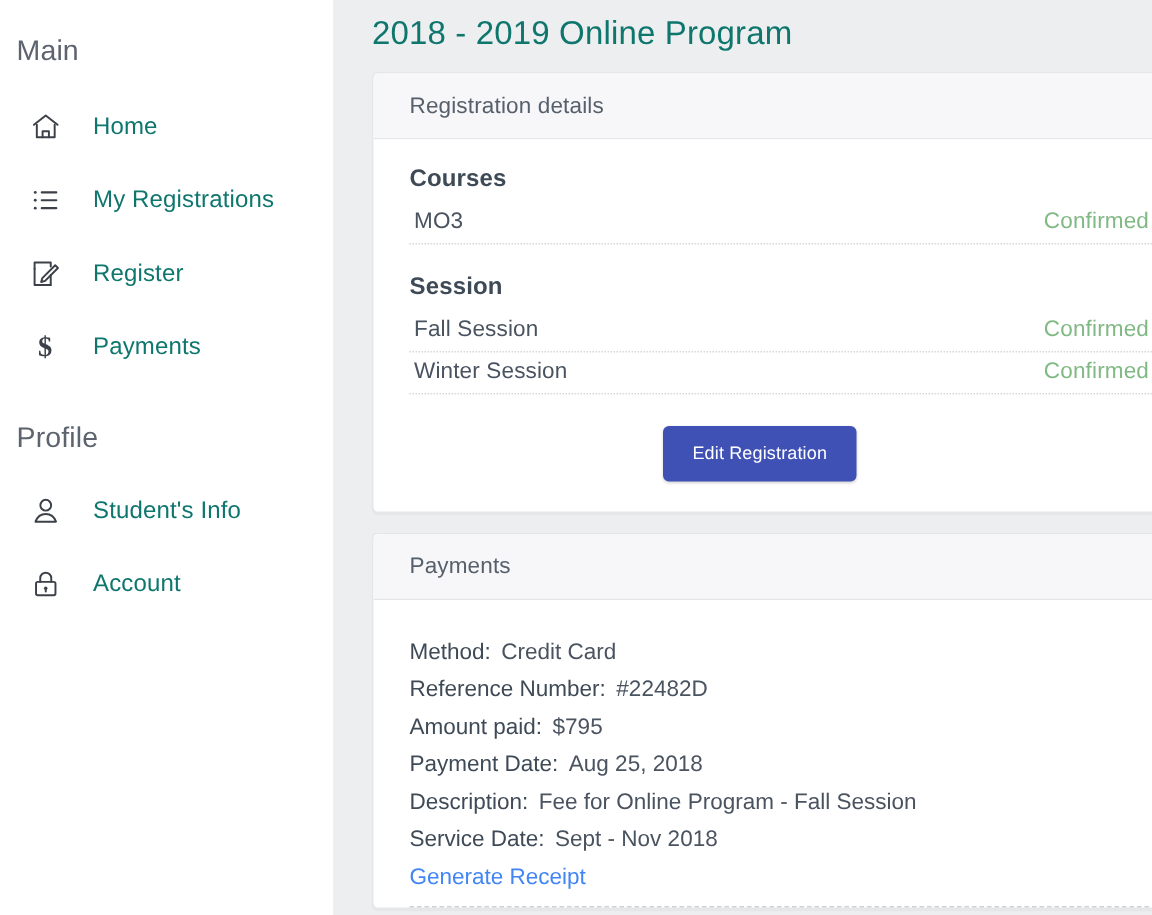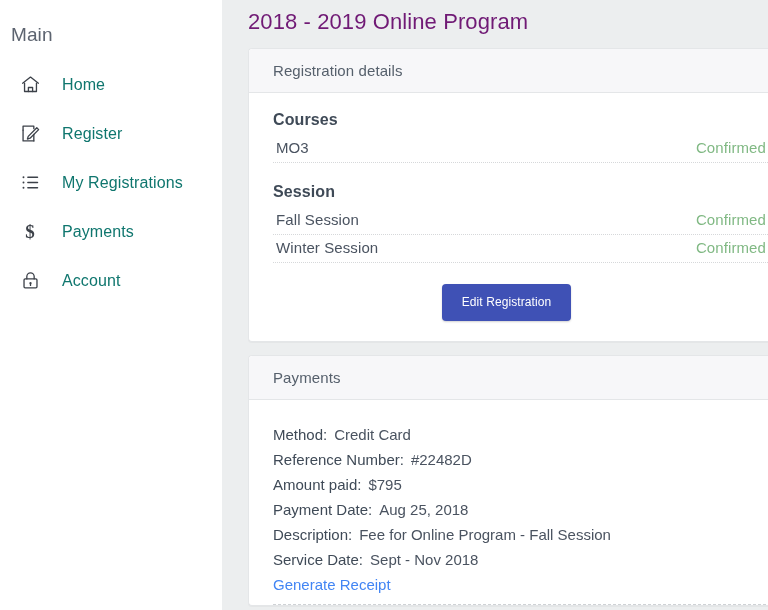--- a/index.html
+++ b/index.html
@@ -80,21 +80,21 @@
     height: 610px;
     background: #eceeef;
     box-sizing: border-box;
     padding-left: 26px;
     padding-top: 0;
     overflow: hidden;
     position: relative;
   }
   .page-title {
     font-size: 22px;
-    color: #701a75;
+    color: #0f766e;
     font-weight: 400;
     margin: 0;
     padding-top: 9px;
     letter-spacing: .1px;
   }
 
   .card {
     background: #ffffff;
     border: 1px solid #e4e6e8;
     border-right: none;
@@ -207,50 +207,60 @@
           <path d="M3 10.5 12 3.5l9 7"></path>
             <path d="M5.2 10.4V20h13.6v-9.6"></path>
             <path d="M9.6 20v-4.6h4.8V20"></path>
         </svg>
       </span>
       <span class="nav-label">Home</span>
     </div>
 
     <div class="nav-item">
       <span class="nav-icon">
+        <svg width="21" height="21" viewBox="0 0 24 24" fill="none" stroke="#3c4149" stroke-width="1.7" stroke-linecap="round">
+          <circle cx="4" cy="6" r="1.1" fill="#3c4149" stroke="none"></circle>
+          <circle cx="4" cy="12" r="1.1" fill="#3c4149" stroke="none"></circle>
+          <circle cx="4" cy="18" r="1.1" fill="#3c4149" stroke="none"></circle>
+          <path d="M9 6h11M9 12h11M9 18h11"></path>
+        </svg>
+      </span>
+      <span class="nav-label">My Registrations</span>
+    </div>
+
+    <div class="nav-item">
+      <span class="nav-icon">
         <svg width="21" height="21" viewBox="0 0 24 24" fill="none" stroke="#3c4149" stroke-width="1.5" stroke-linecap="round" stroke-linejoin="round">
           <path d="M3.5 8.2v12.3h12.3"></path>
             <path d="M3.5 8.2V3.5h12.3v3"></path>
             <path d="M15.8 20.5V13"></path>
           <path d="M9.4 15.3 19.2 5.5l2.1 2.1-9.8 9.8-3 .9z"></path>
         </svg>
       </span>
       <span class="nav-label">Register</span>
     </div>
 
     <div class="nav-item">
       <span class="nav-icon">
-        <svg width="21" height="21" viewBox="0 0 24 24" fill="none" stroke="#3c4149" stroke-width="1.7" stroke-linecap="round">
-          <circle cx="4" cy="6" r="1.1" fill="#3c4149" stroke="none"></circle>
-          <circle cx="4" cy="12" r="1.1" fill="#3c4149" stroke="none"></circle>
-          <circle cx="4" cy="18" r="1.1" fill="#3c4149" stroke="none"></circle>
-          <path d="M9 6h11M9 12h11M9 18h11"></path>
-        </svg>
-      </span>
-      <span class="nav-label">My Registrations</span>
-    </div>
-
-    <div class="nav-item">
-      <span class="nav-icon">
         <span class="dollar-glyph">$</span>
       </span>
       <span class="nav-label">Payments</span>
     </div>
 
-
+    <div class="sidebar-section-label profile">Profile</div>
+
+    <div class="nav-item">
+      <span class="nav-icon">
+        <svg width="21" height="21" viewBox="0 0 24 24" fill="none" stroke="#3c4149" stroke-width="1.5" stroke-linecap="round" stroke-linejoin="round">
+          <circle cx="12" cy="7.8" r="4.1"></circle>
+            <path d="M4.2 20.3c1.4-3.9 4.3-5.9 7.8-5.9s6.4 2 7.8 5.9z"></path>
+        </svg>
+      </span>
+      <span class="nav-label">Student's Info</span>
+    </div>
 
     <div class="nav-item">
       <span class="nav-icon">
         <svg width="21" height="21" viewBox="0 0 24 24" fill="none" stroke="#3c4149" stroke-width="1.5" stroke-linecap="round" stroke-linejoin="round">
           <rect x="4.6" y="10.2" width="14.8" height="10.2" rx="1.3"></rect>
           <path d="M7.8 10.2V7.4a4.2 4.2 0 0 1 8.4 0v2.8"></path>
           <circle cx="12" cy="15" r="1.3" fill="#3c4149" stroke="none"></circle>
           <path d="M12 15.6v2"></path>
         </svg>
       </span>

